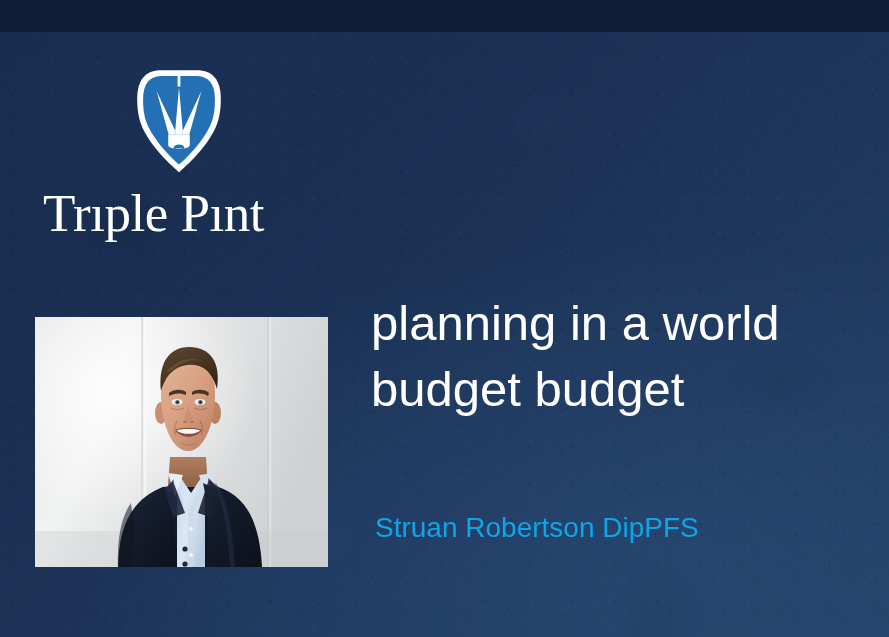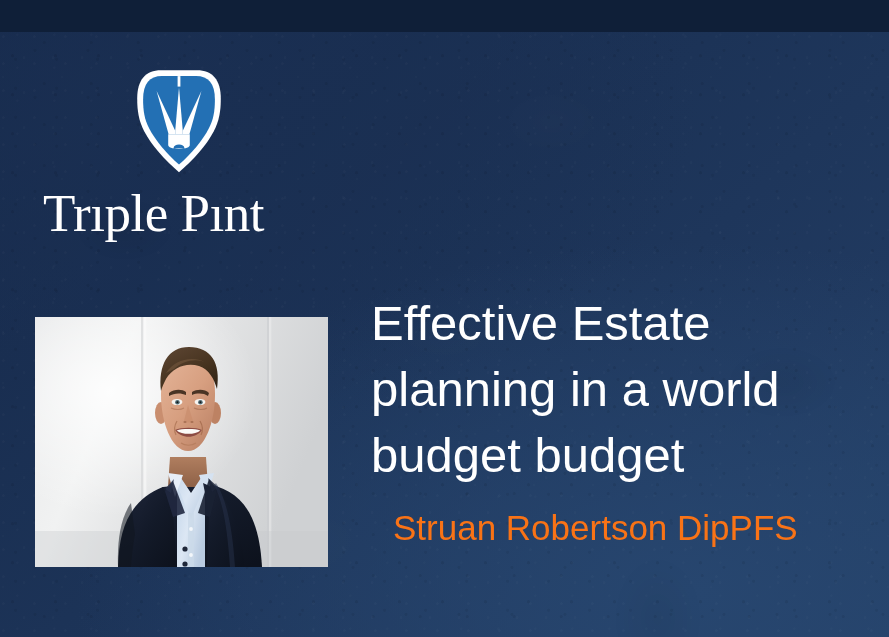--- a/index.html
+++ b/index.html
@@ -102,25 +102,25 @@
     left: 371px;
     top: 258px;
     width: 470px;
     color: #ffffff;
     font-size: 49px;
     line-height: 66px;
     font-weight: 400;
   }
   #byline {
     position: absolute;
-    left: 393px;
+    left: 375px;
     top: 471px;
     width: 470px;
-    color: #f97316;
-    font-size: 35px;
+    color: #0ea5e9;
+    font-size: 28px;
     line-height: 49px;
     font-weight: 400;
   }
   #byline div { white-space: nowrap; }
 </style>
 </head>
 <body>
 
 <div id="slide">
 
@@ -310,21 +310,20 @@
 
         <path d="M142 104 C 139 109 139 114 141 118" stroke="#b57c5d" stroke-width="1.2" fill="none"></path>
         <path d="M165 104 C 168 109 168 114 166 118" stroke="#ab7254" stroke-width="1.2" fill="none"></path>
 
         <path d="M146 126 C 150 129 157 129 161 126" stroke="#b87f60" stroke-width="1.2" fill="none"></path>
       </g>
     </svg>
   </div>
 
   <div id="headline">
-    <div>Effective Estate</div>
     <div>planning in a world</div>
     <div>budget budget</div>
   </div>
 
   <div id="byline">
     <div>Struan Robertson DipPFS</div>
   </div>
 
 </div>
 

